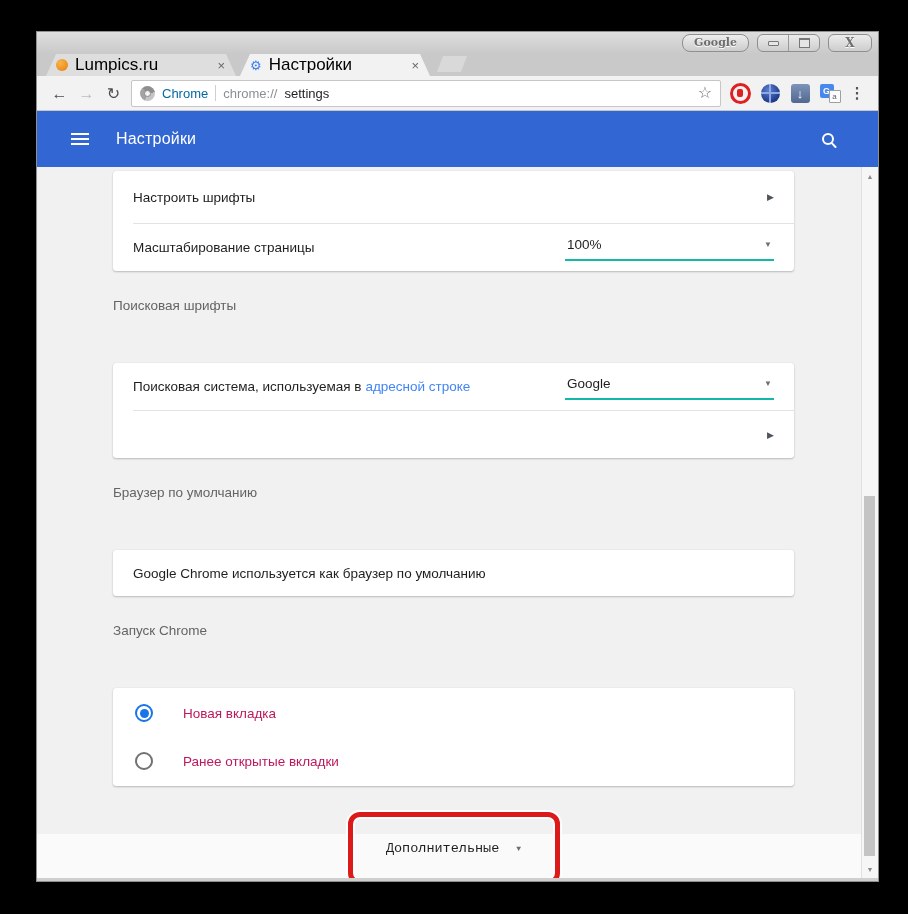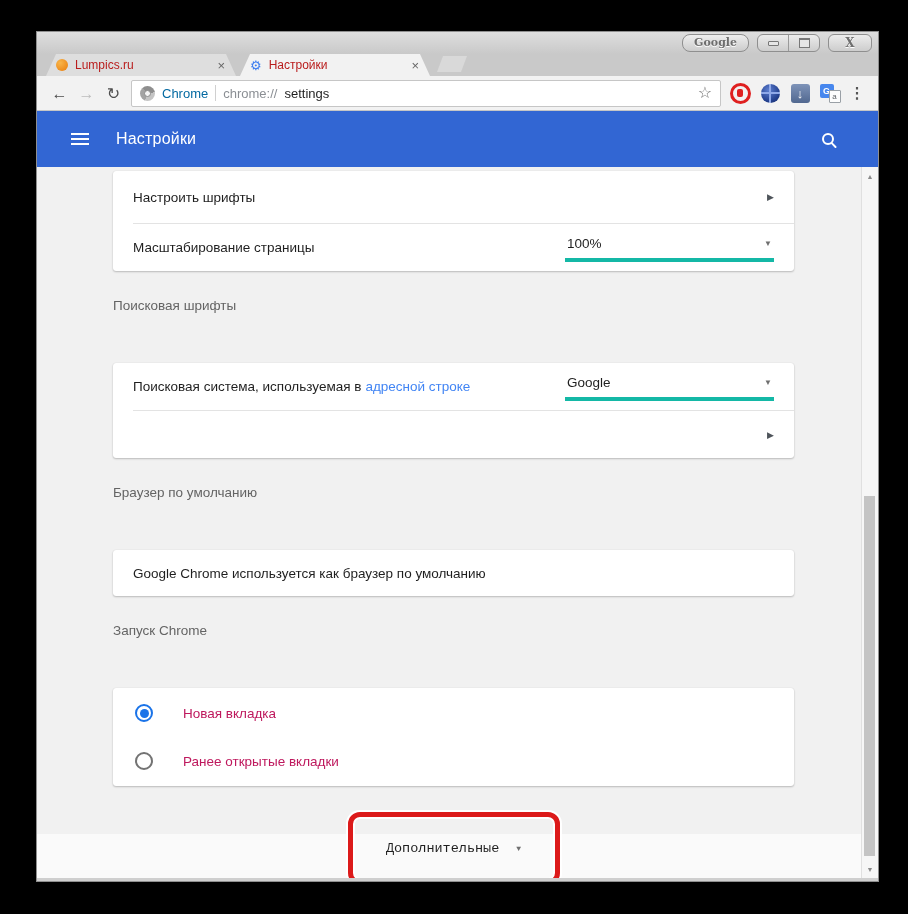--- a/index.html
+++ b/index.html
@@ -23,21 +23,21 @@
   .max-glyph{width:9px;height:7px;border:1px solid #777;border-top-width:2px;background:#e6e6e6;}
   .close-glyph{font-family:"DejaVu Serif",serif;font-weight:bold;font-size:12px;color:#6f6f6f;
                line-height:12px;text-shadow:0 1px 0 #fff;}
 
   
   .tabstrip{height:22px;background:#c9c9c9;display:flex;align-items:flex-end;padding-left:9px;}
   .tab{width:190px;height:22px;display:flex;align-items:center;gap:7px;padding:0 10px;
        box-sizing:border-box;clip-path:polygon(10px 0,calc(100% - 10px) 0,100% 100%,0 100%);}
   .tab.inactive{background:#dedede;margin-right:4px;}
   .tab.active{background:#f2f2f2;}
-  .tab-label{flex:1;font-size:12px;color:#b91c1c;white-space:nowrap;overflow:hidden;text-overflow:ellipsis;}
+  .tab-label{flex:1;font-size:17px;color:#000000;white-space:nowrap;overflow:hidden;text-overflow:ellipsis;}
   .tab-close{font-size:13px;color:#666;line-height:13px;padding:0 1px;}
   .fav-orange{width:12px;height:12px;border-radius:50%;flex:0 0 auto;
               background:radial-gradient(circle at 35% 32%,#f8b54a,#ee8d1d 70%,#d97708);}
   .fav-gear{font-size:13px;line-height:13px;color:#3e7ef0;flex:0 0 auto;}
   .newtab{width:30px;height:16px;margin-left:7px;align-self:flex-start;margin-top:2px;
           background:#d9d9d9;clip-path:polygon(6px 0,100% 0,calc(100% - 6px) 100%,0 100%);}
 
   
   .toolbar{height:35px;background:#f2f2f2;border-bottom:1px solid #c6c6c6;display:flex;
            align-items:center;padding:0 9px;box-sizing:border-box;}
@@ -88,21 +88,21 @@
   .content{position:relative;height:711px;background:#f1f1f1;overflow:hidden;}
   .bottom-strip{position:absolute;left:0;right:17px;bottom:0;height:44px;background:#fafafa;}
   .main{position:absolute;left:76px;top:0;width:681px;z-index:1;}
 
   .card{background:#fff;border-radius:3px;
         box-shadow:0 1px 2px rgba(0,0,0,.22),0 0 1px rgba(0,0,0,.14);margin-top:48px;}
   .row{display:flex;align-items:center;padding:0 20px;font-size:13.5px;color:#1f1f1f;}
   .divider{height:1px;background:#e3e3e3;margin-left:20px;}
   .nav-chevron{margin-left:auto;font-size:9px;color:#4e545a;}
   .md-select{margin-left:auto;width:209px;display:flex;align-items:center;justify-content:space-between;
-             border-bottom:4px solid #14b8a6;padding:3px 2px 7px 2px;box-sizing:border-box;}
+             border-bottom:2px solid #14b8a6;padding:3px 2px 7px 2px;box-sizing:border-box;}
   .md-select .arrow{font-size:8px;color:#6f6f6f;}
   .section-h{margin:26px 0 14px;font-size:13.5px;line-height:18px;color:#646464;font-weight:500;}
   .link{color:#4285f4;margin-left:4px;}
 
   .card1{margin-top:4px;}
   .card1 .r1{height:52px;} .card1 .r2{height:47px;}
   .card2 .r{height:47px;}
   .card3 .r{height:46px;}
   .card4{padding:1px 0;}
   .radio-row{height:48px;display:flex;align-items:center;padding:0 20px 0 22px;font-size:13.5px;color:#be185d;}

